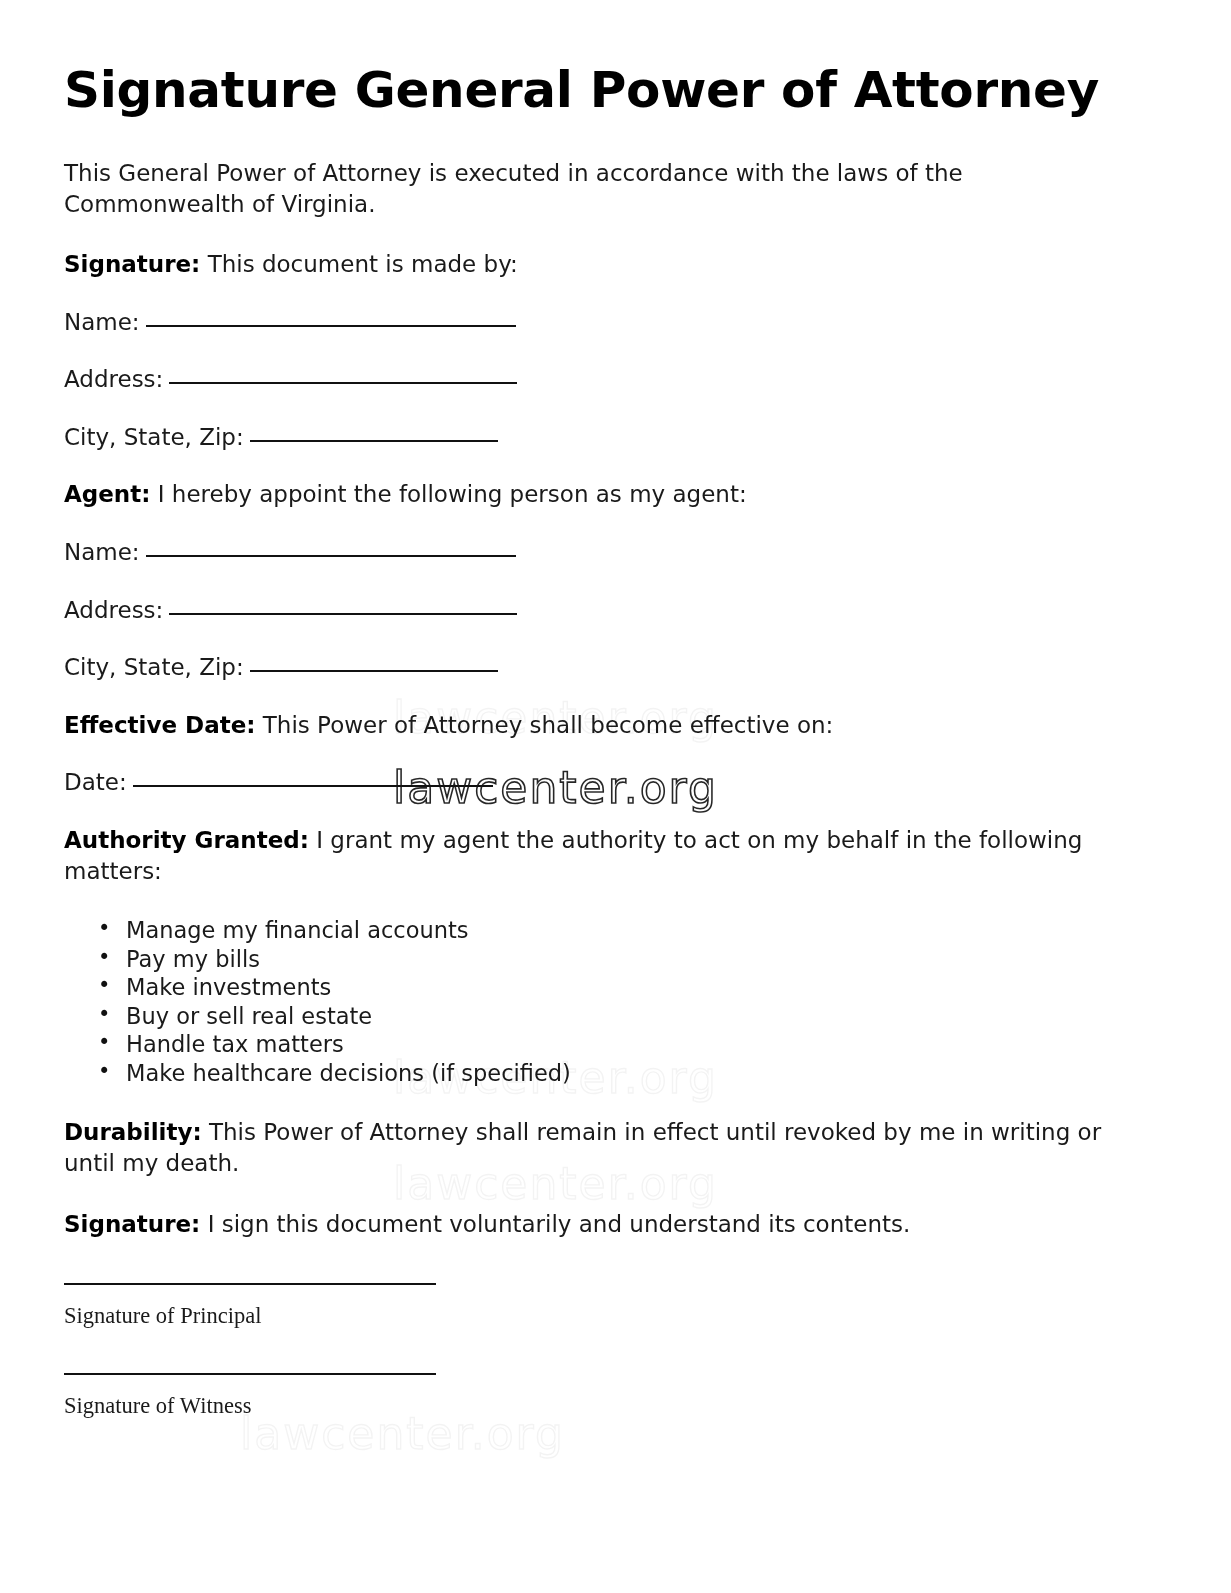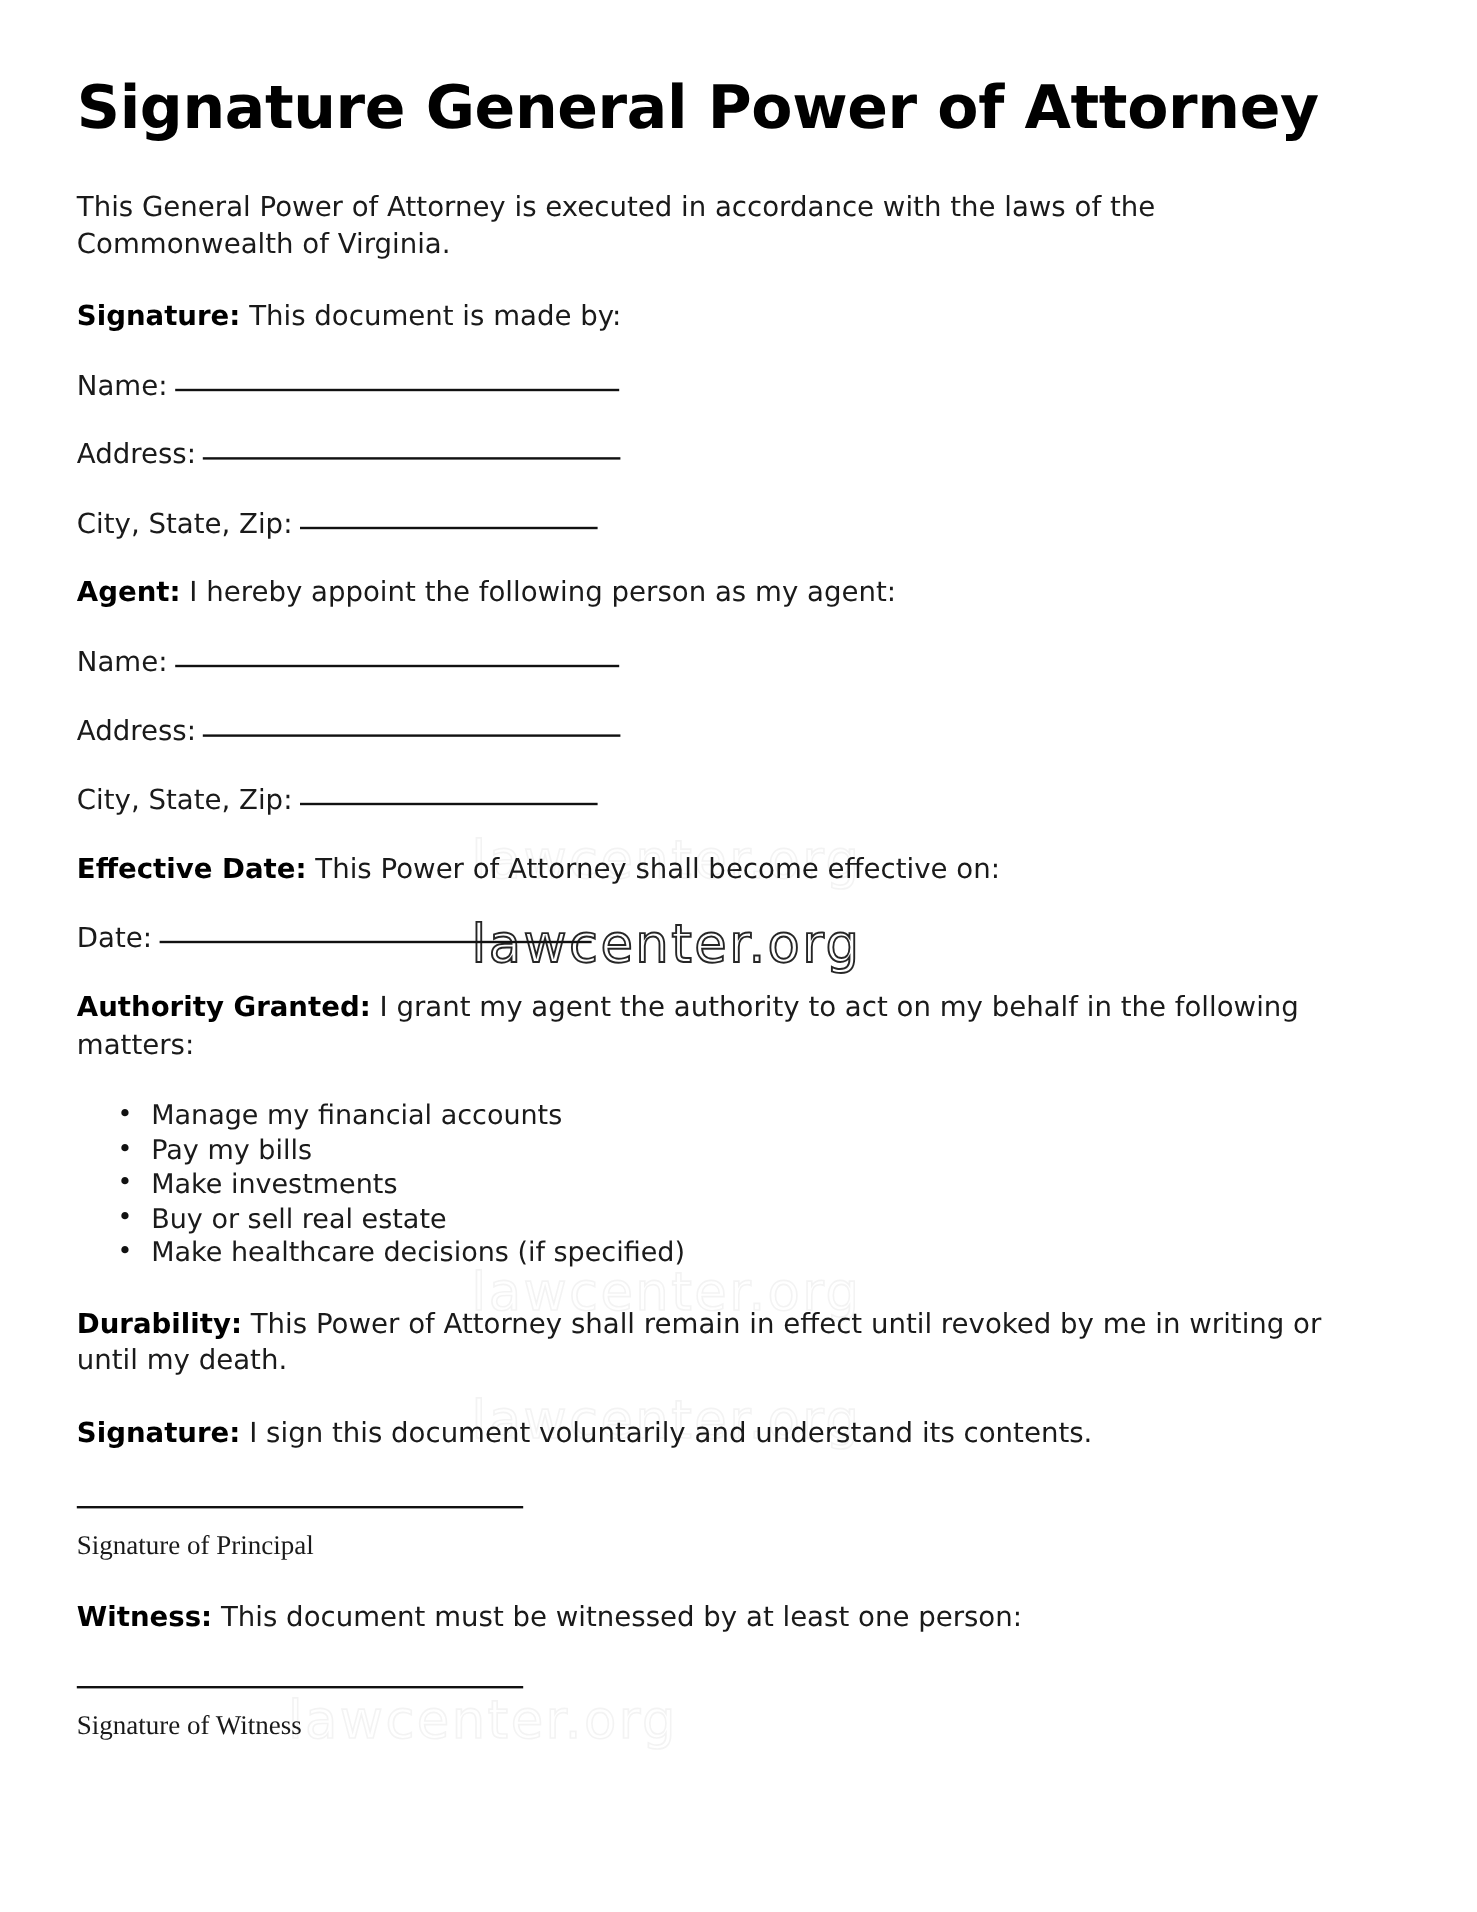--- a/index.html
+++ b/index.html
@@ -195,35 +195,33 @@
 
   <p class="para">
     <span class="lead">Authority Granted:</span><span> I grant my agent the authority to act on my behalf in the following matters:</span>
   </p>
 
   <ul class="authority-list">
     <li>Manage my financial accounts</li>
     <li>Pay my bills</li>
     <li>Make investments</li>
     <li>Buy or sell real estate</li>
+    <li>Handle tax matters</li>
     <li>Make healthcare decisions (if specified)</li>
   </ul>
 
   <p class="para">
     <span class="lead">Durability:</span><span> This Power of Attorney shall remain in effect until revoked by me in writing or until my death.</span>
   </p>
 
   <p class="para">
     <span class="lead">Signature:</span><span> I sign this document voluntarily and understand its contents.</span>
   </p>
 
   <div class="sig-rule"></div>
   <p class="sig-caption">Signature of Principal</p>
 
-  <p class="para">
-    <span class="lead">Witness:</span><span> This document must be witnessed by at least one person:</span>
-  </p>
 
   <div class="sig-rule second"></div>
   <p class="sig-caption">Signature of Witness</p>
 
 
 </div>
 
 </body></html>

